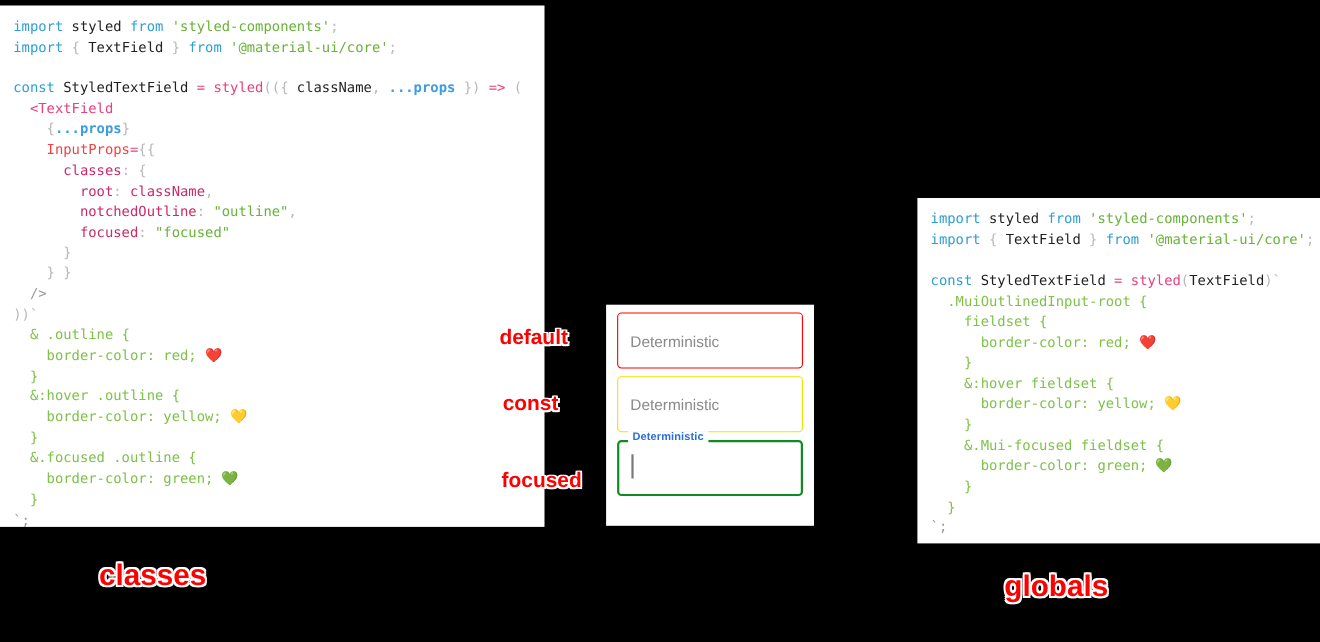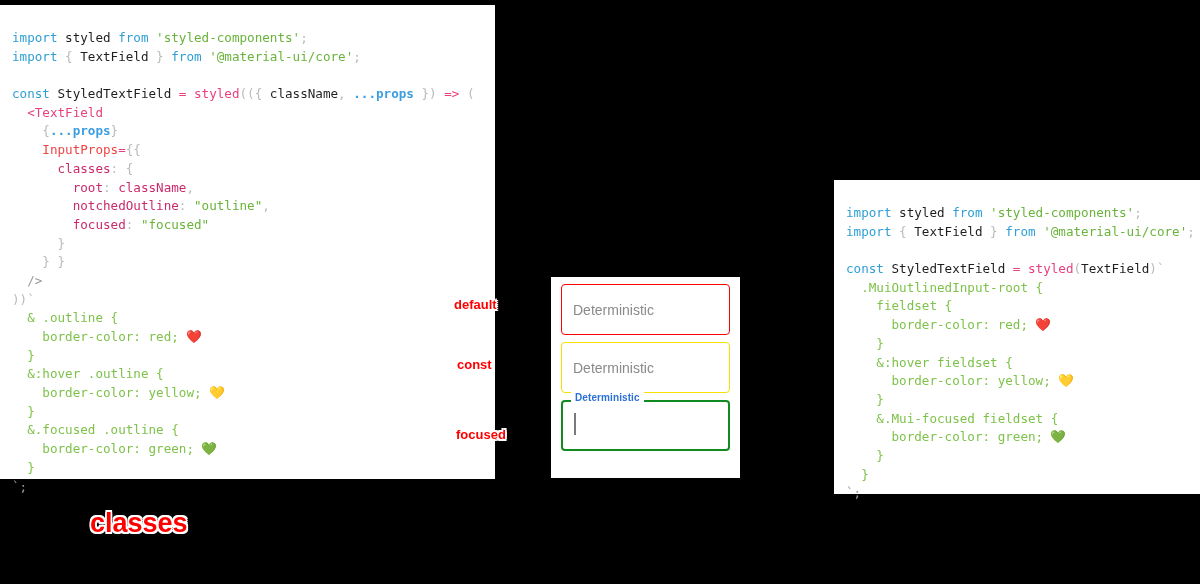--- a/index.html
+++ b/index.html
@@ -14,21 +14,21 @@
     position: relative;
     width: 1200px;
     height: 584px;
     background: #000000;
   }
 
   
   .code-panel {
     position: absolute;
     background: #ffffff;
-    padding: 24px 12px;
+    padding: 10px 12px;
     font-family: "DejaVu Sans Mono", monospace;
     font-size: 12.6px;
     line-height: 18.7px;
     white-space: pre;
     color: #1f1f1f;
   }
   #panel-classes {
     left: 0px;  top: 5px;
     width: 495px; height: 474px;
   }
@@ -116,21 +116,21 @@
     font-family: "Liberation Sans", sans-serif;
     font-weight: bold;
     color: #ff0000;
     white-space: nowrap;
     text-shadow:
       -1.6px -1.6px 0 #fff,  1.6px -1.6px 0 #fff,
       -1.6px  1.6px 0 #fff,  1.6px  1.6px 0 #fff,
       -1.6px  0    0 #fff,   1.6px  0    0 #fff,
        0    -1.6px 0 #fff,   0     1.6px 0 #fff;
   }
-  .anno-state { font-size: 13px; }
+  .anno-state { font-size: 19px; }
   #anno-default { left: 454px; top: 297px; }
   #anno-hover   { left: 457px; top: 357px; }
   #anno-focused { left: 456px; top: 427px; }
 
   .anno-title { font-size: 27px; }
   #anno-classes { left: 90px;  top: 508px; }
   #anno-globals { left: 913px; top: 518px; }
   .em { font-family: "DejaVu Sans", sans-serif; }
 </style>
 </head>
@@ -160,14 +160,15 @@
       <span class="tf-caret"></span>
     </div>
 
   </div>
 
   <div class="anno anno-state" id="anno-default">default</div>
   <div class="anno anno-state" id="anno-hover">const</div>
   <div class="anno anno-state" id="anno-focused">focused</div>
 
   <div class="anno anno-title" id="anno-classes">classes</div>
+  <div class="anno anno-title" id="anno-globals">globals</div>
 
 </div>
 
 </body></html>

